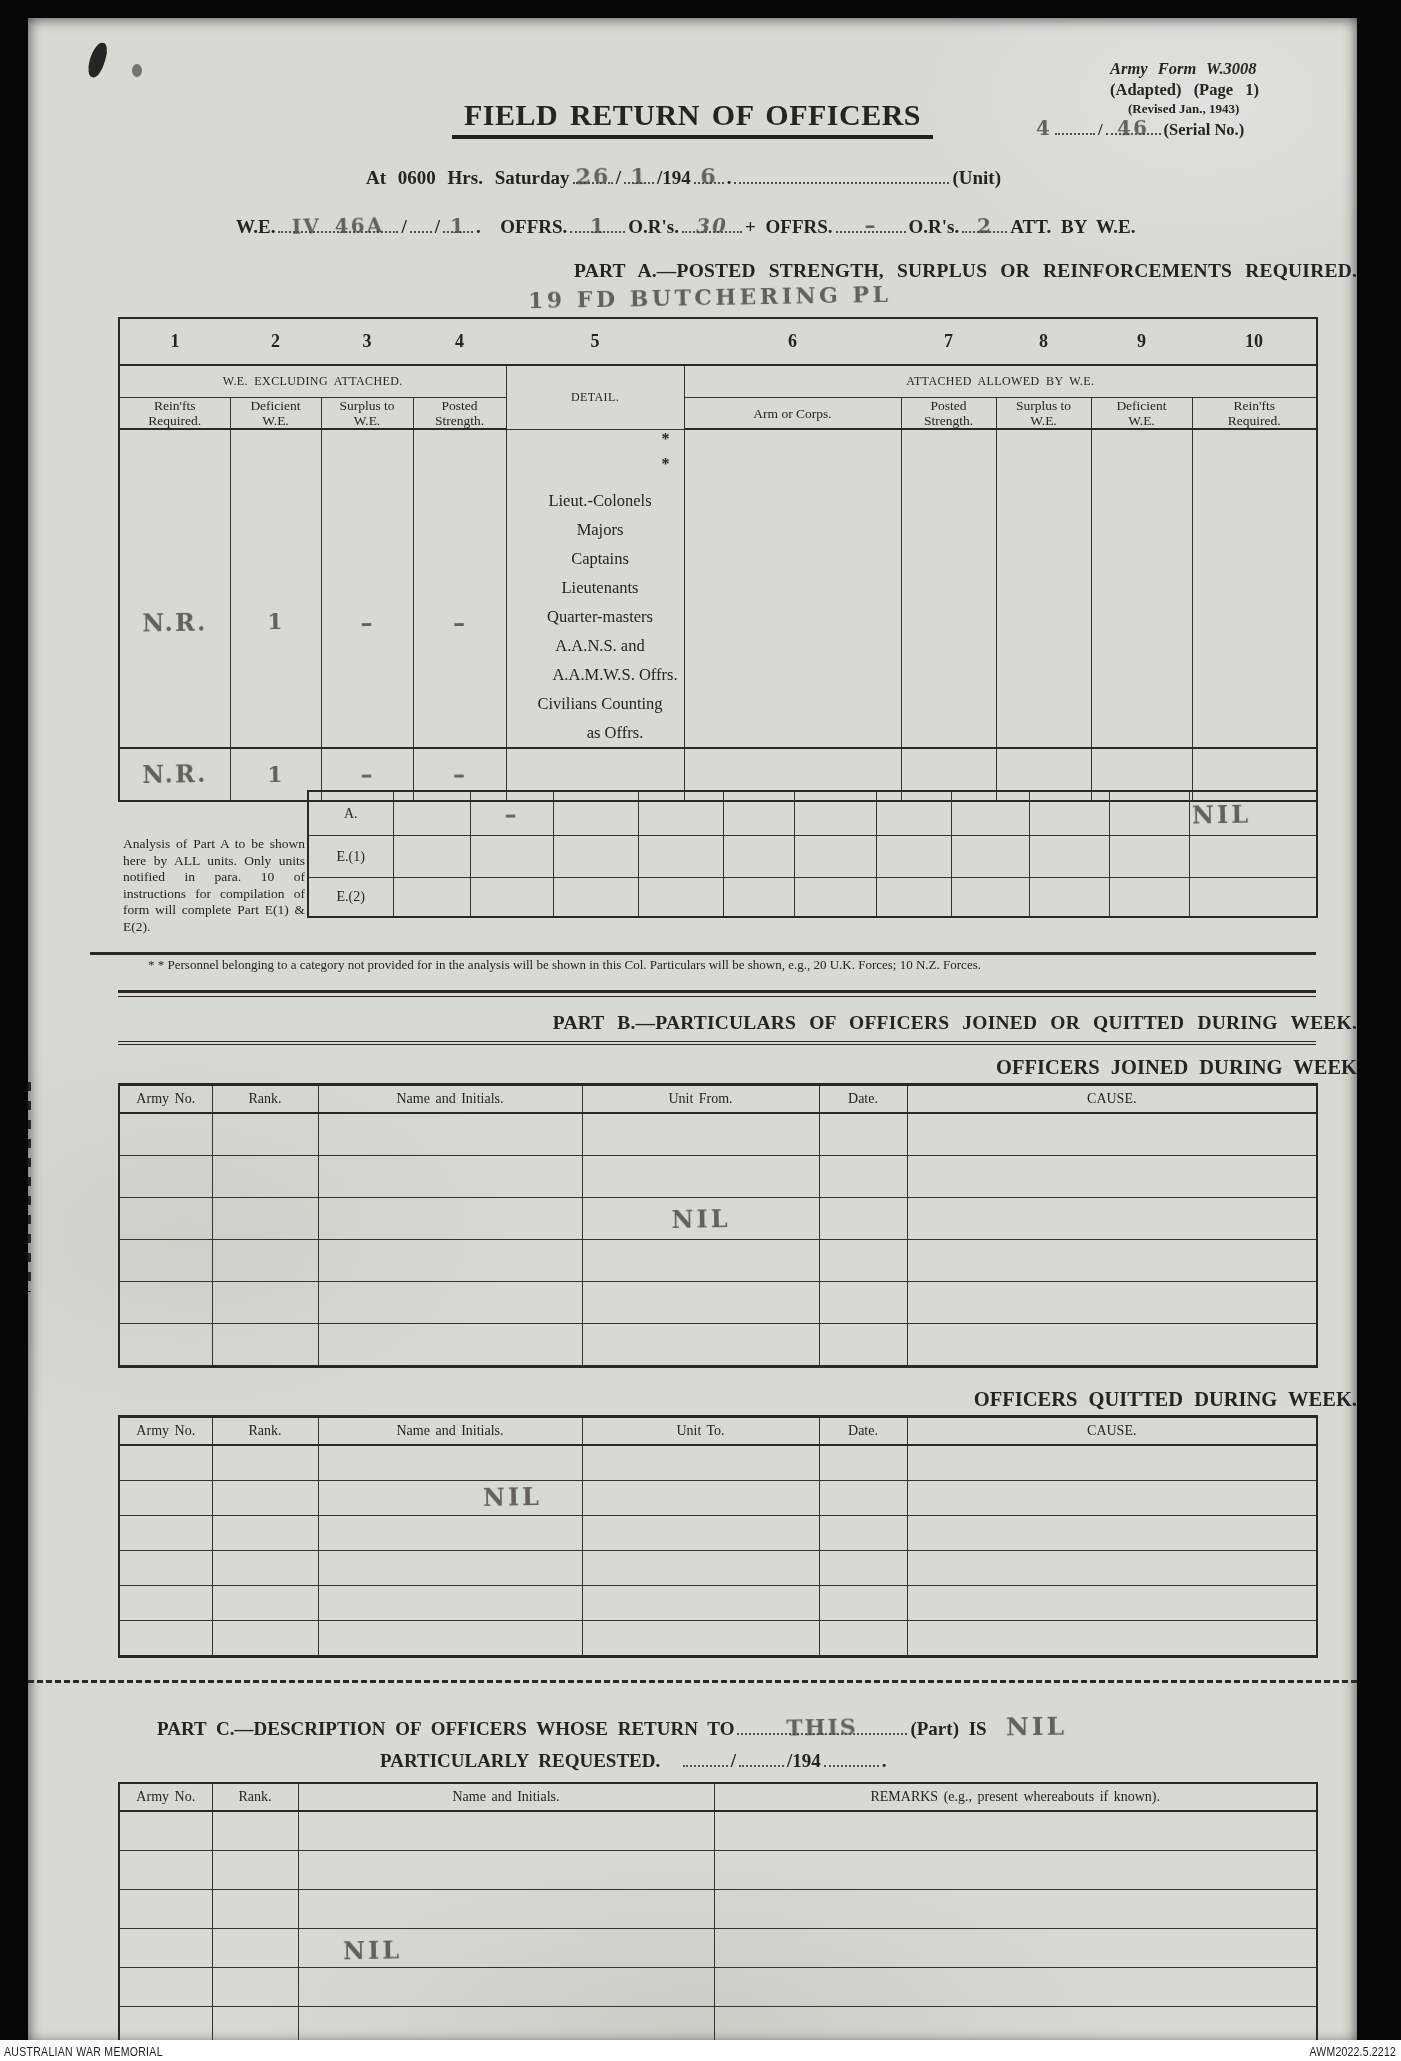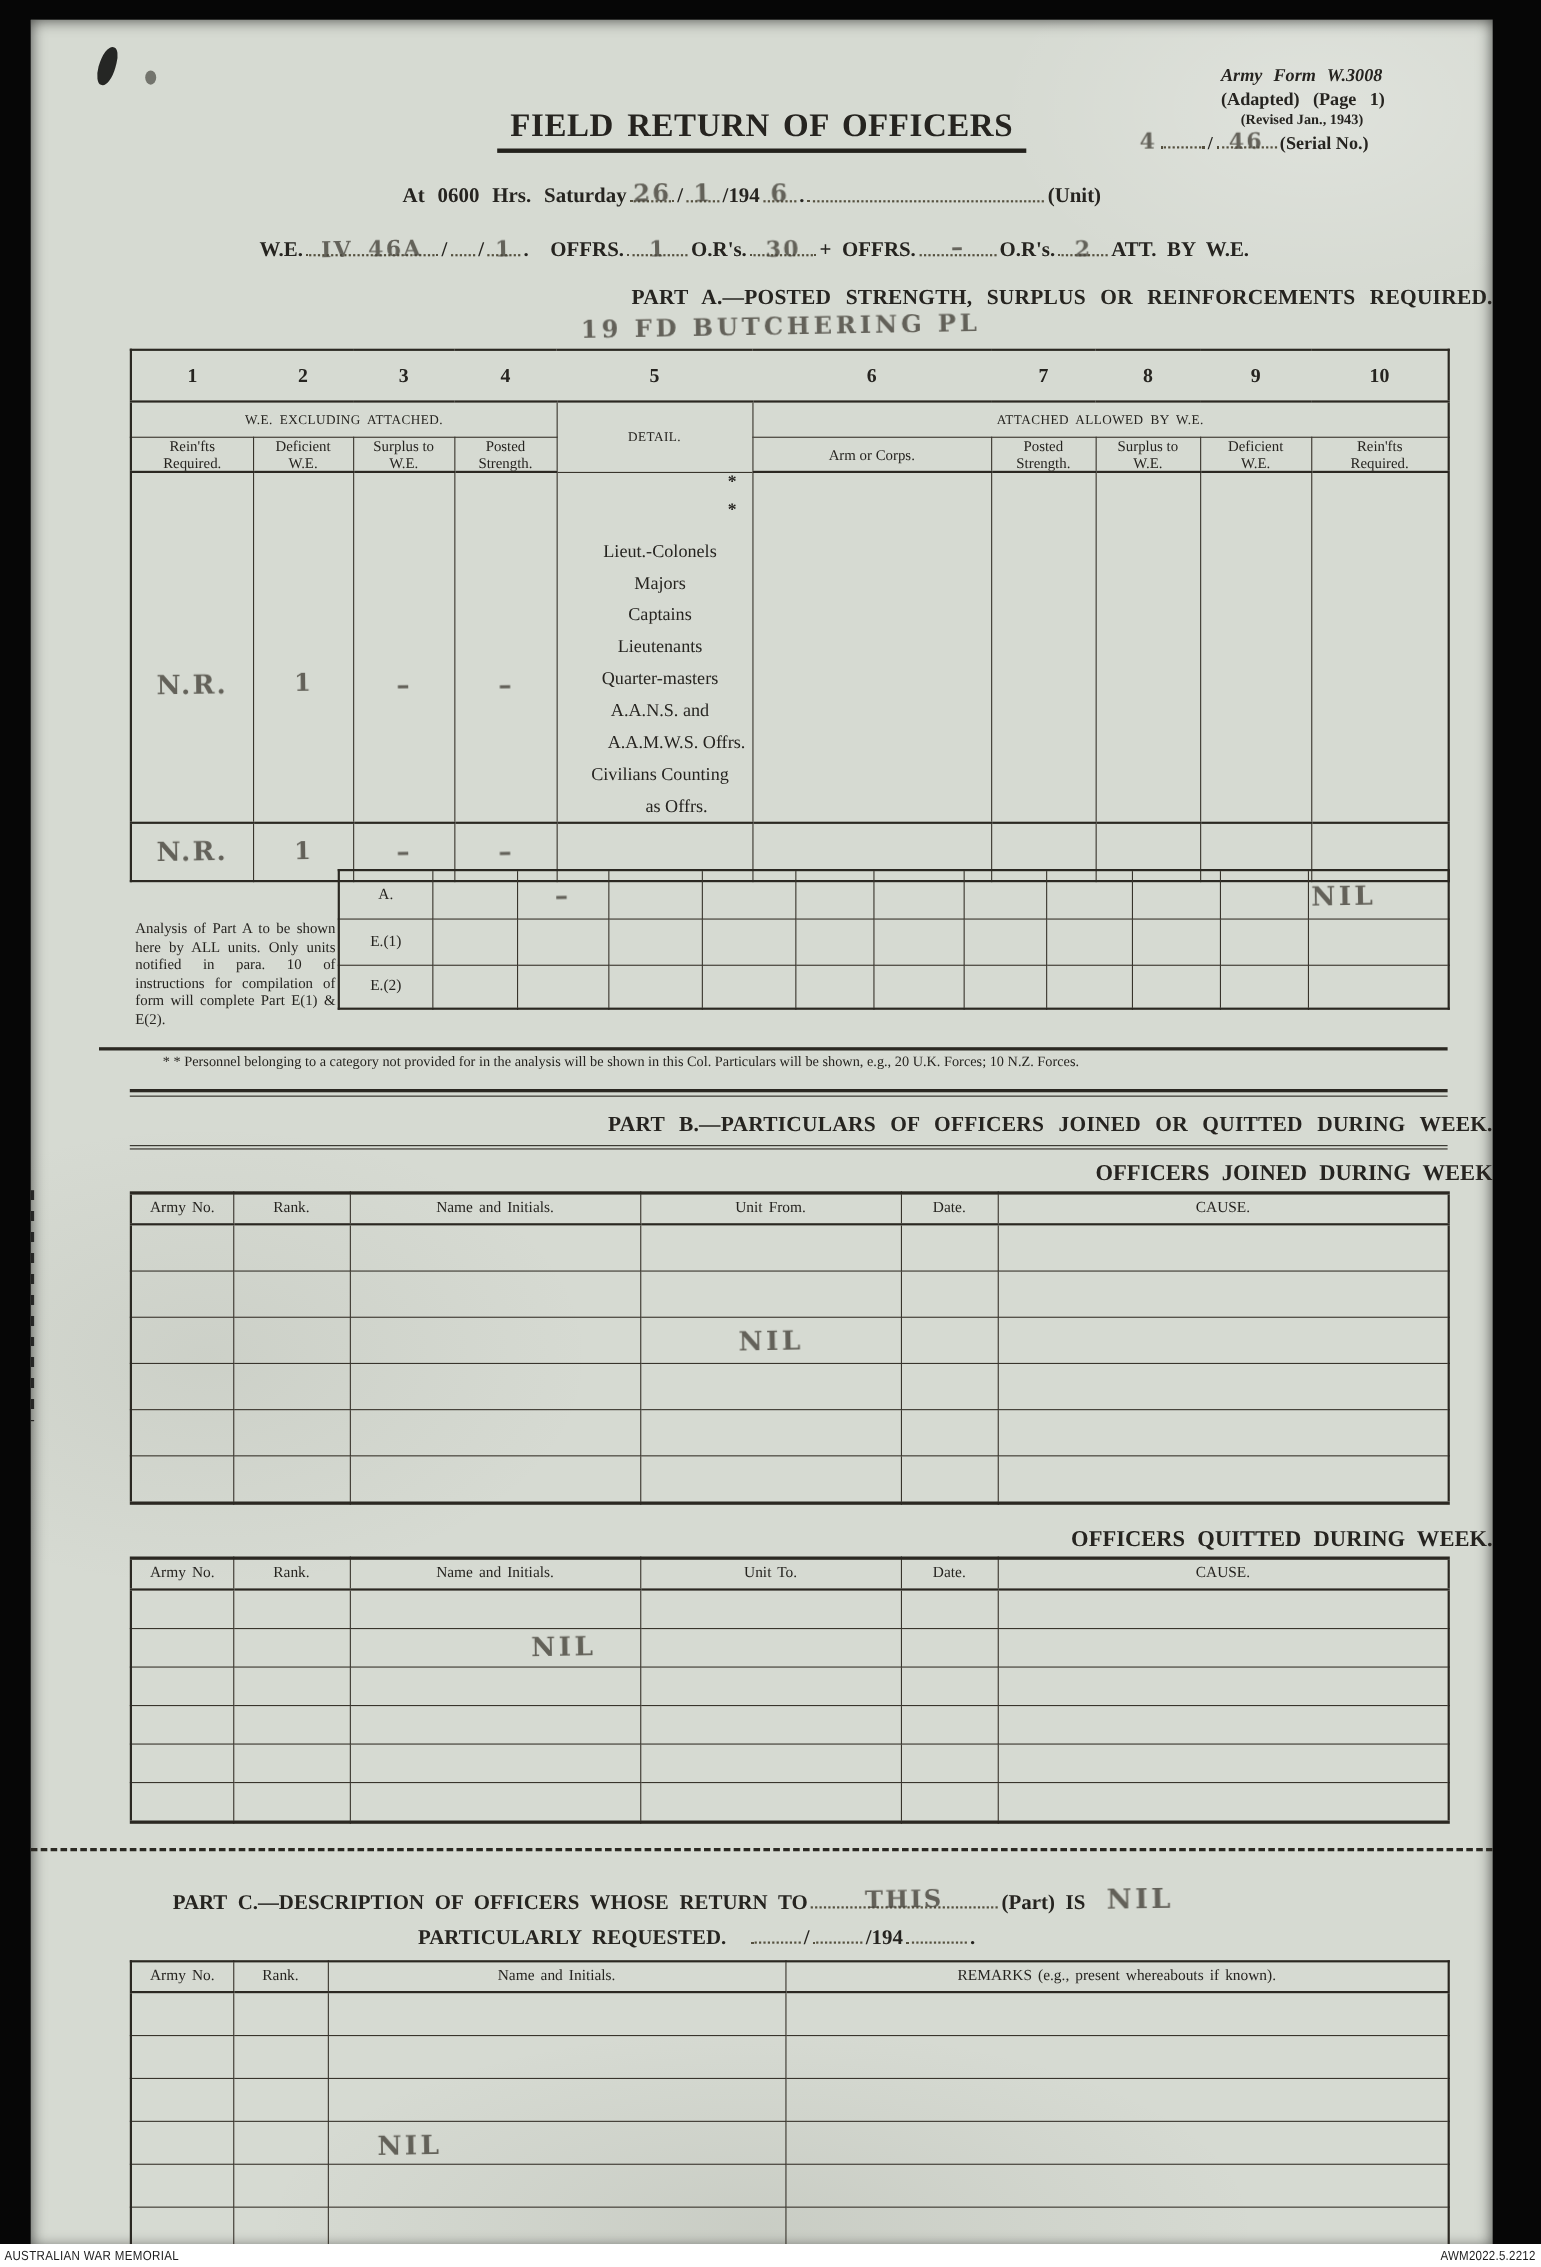--- a/index.html
+++ b/index.html
@@ -32,21 +32,21 @@
   .title-wrap{position:absolute;left:0;top:80px;width:100%;text-align:center;}
   .title{display:inline-block;font-size:30px;font-weight:bold;letter-spacing:.5px;word-spacing:4px;
          border-bottom:4px solid #23211c;padding:0 12px 3px 12px;}
   .formline{position:absolute;font-size:19px;font-weight:bold;white-space:nowrap;}
   .at-line{left:326px;top:148px;word-spacing:7px;margin-left:12px;}
   .we-line{left:208px;top:197px;word-spacing:5px;}
   .blank{display:inline-block;border-bottom:2px dotted #55503f;height:16px;position:relative;
          vertical-align:baseline;margin:0 3px;}
   .blank .stamp{position:absolute;left:50%;bottom:-7px;transform:translateX(-50%) rotate(-1deg);}
   .w22{width:22px;} .w30{width:30px;} .w40{width:40px;} .w45{width:45px;} .w55{width:55px;}
-  .w60{width:60px;} .w70{width:70px;} .w120{width:120px;} .w170{width:170px;} .w215{width:215px;}
+  .w60{width:60px;font-style:italic;} .w70{width:70px;} .w120{width:120px;} .w170{width:170px;} .w215{width:215px;}
   .heading{position:absolute;left:0;width:100%;text-align:right;font-size:19.5px;font-weight:bold;
            word-spacing:8px;letter-spacing:.2px;}
   .parta-heading{top:242px;}
   .unit-stamp{position:absolute;left:500px;top:266px;font-size:22px;letter-spacing:3.5px;transform:rotate(-1deg);}
 
   
   table.t{border-collapse:collapse;table-layout:fixed;position:absolute;background:transparent;}
   table.t td,table.t th{border:1.5px solid #38342c;padding:0;font-weight:normal;
         font-size:14px;text-align:center;vertical-align:middle;overflow:hidden;}
   

